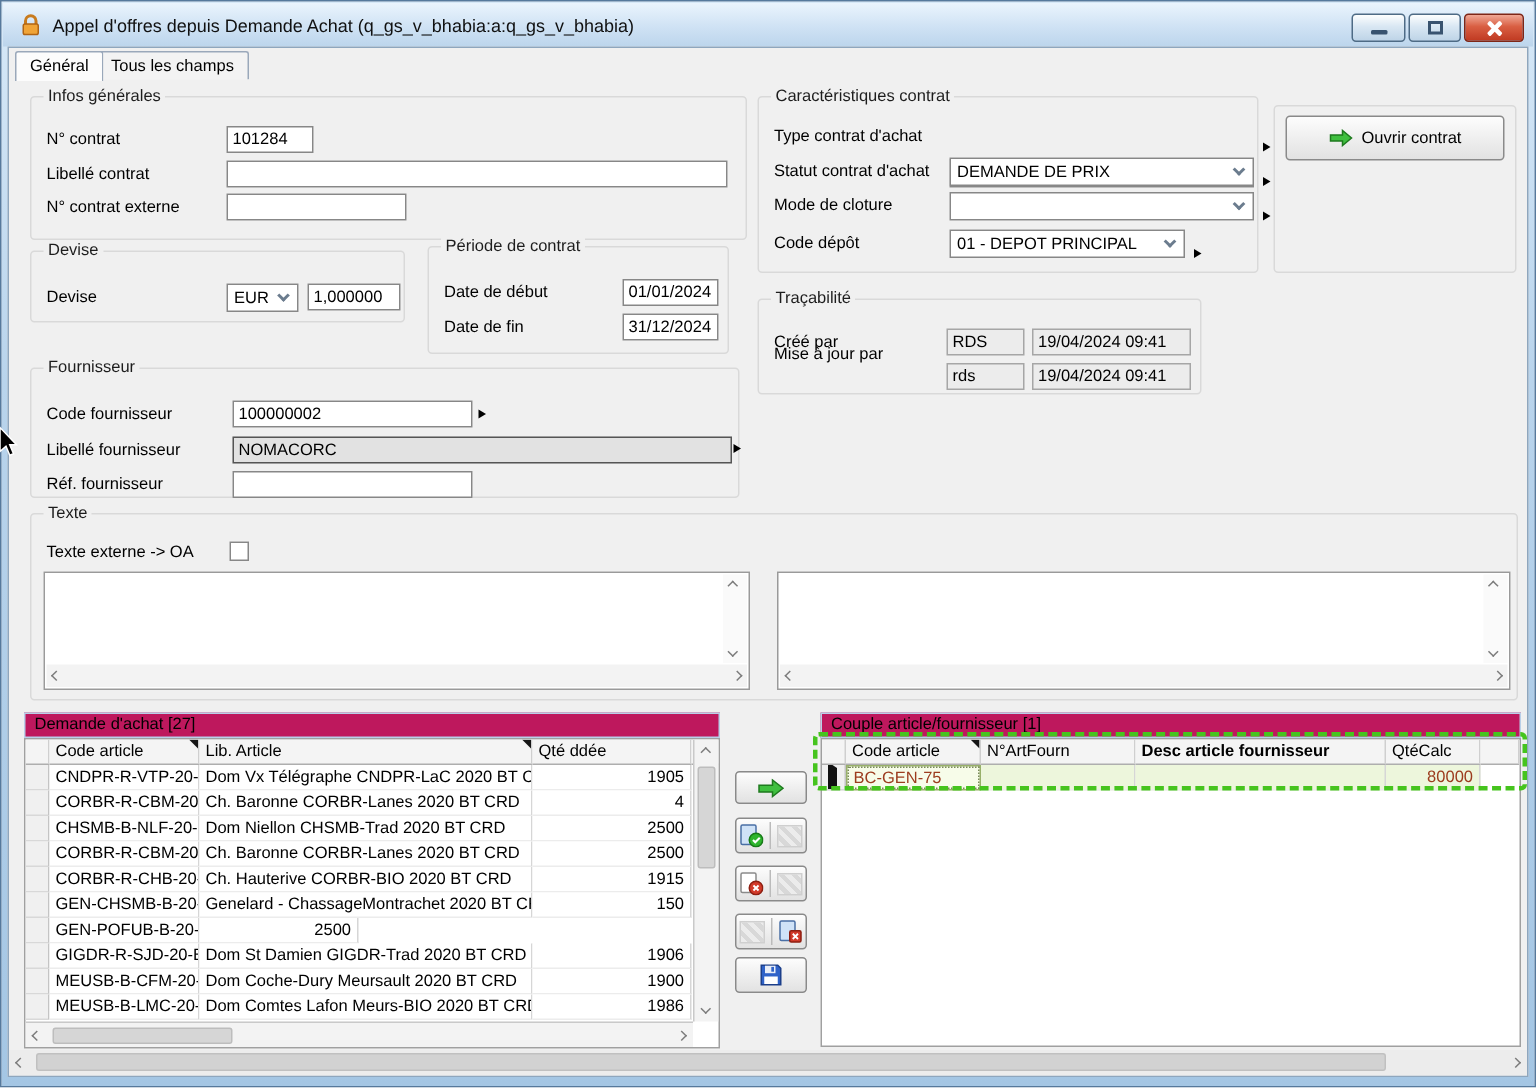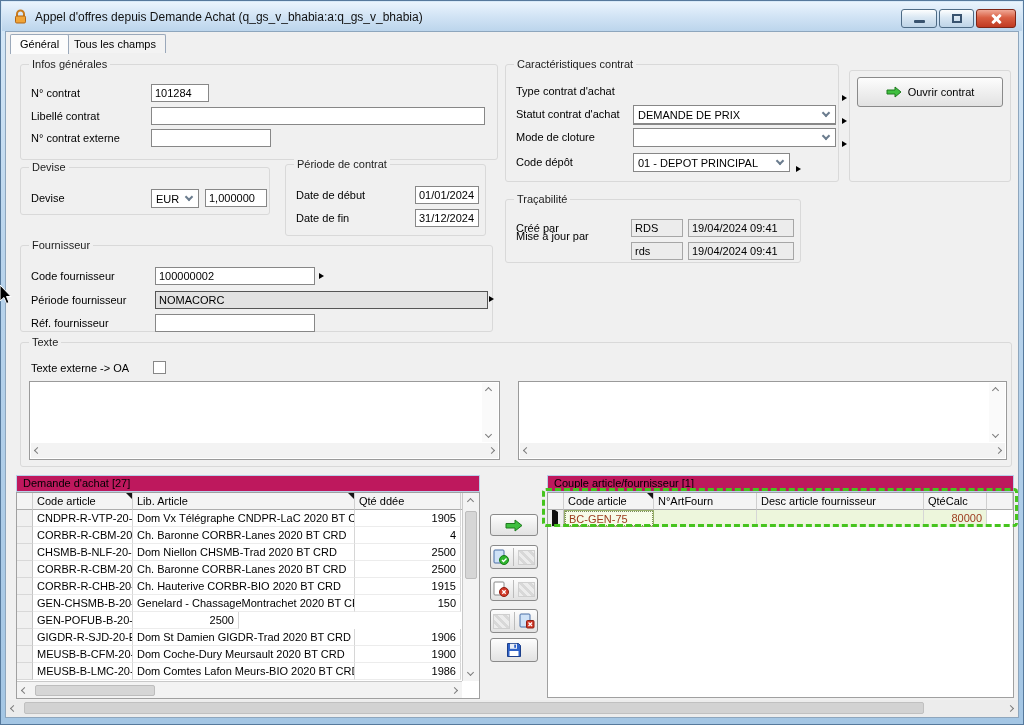--- a/index.html
+++ b/index.html
@@ -198,21 +198,21 @@
       <span class="lbl" style="left:10px;top:30px;text-align:right;">Mise à jour par</span>
       <input class="inp ro" style="left: 125px; top: 42px; width: 52px;" readonly="" value="rds">
       <input class="inp ro" style="left: 182px; top: 42px; width: 106px;" readonly="" value="19/04/2024 09:41">
     </div>
 
     <div class="group" style="left:14px;top:213px;width:473px;height:87px;padding-left:27px;">
       <span class="gtitle">Fournisseur</span>
       <span class="lbl" style="left:10px;top:24px;">Code fournisseur</span>
       <input class="inp" style="left: 134px; top: 21px; width: 160px;" value="100000002">
       <span class="drill" style="left:298px;top:27px;"></span>
-      <span class="lbl" style="left:10px;top:48px;">Période fournisseur</span>
+      <span class="lbl" style="left:10px;top:48px;">Libellé fournisseur</span>
       <input class="inp ro2" style="left: 134px; top: 45px; width: 333px;" readonly="" value="NOMACORC">
       <span class="lbl" style="left:10px;top:71px;">Réf. fournisseur</span>
       <input class="inp" style="left: 134px; top: 68px; width: 160px;" value="">
     </div>
     <span class="drill" style="left:483px;top:264px;"></span>
 
     <div class="group" style="left:14px;top:310px;width:992px;height:125px;">
       <span class="gtitle">Texte</span>
       <span class="lbl" style="left:10px;top:19px;">Texte externe -&gt; OA</span>
       <span class="chk" style="left:132px;top:18px;"></span>
@@ -364,21 +364,21 @@
         <rect x="3.5" y="9" width="9" height="5" fill="#fff"></rect>
       </svg>
     </button>
 
     <div class="caption" style="left:541px;top:443px;width:467px;"><span>Couple article/fournisseur [1]</span></div>
     <div class="grid" style="left:541px;top:460px;width:467px;height:206px;">
       <div class="ghead">
           <div class="th" style="width: 16px;"></div>
           <div class="th" style="width: 90px;">Code article<span class="mark"></span></div>
           <div class="th" style="width: 103px;">N°ArtFourn</div>
-          <div class="th" style="width: 167px;">Desc article fournisseur</div>
+          <div class="th" style="width: 167px; font-weight: bold;">Desc article fournisseur</div>
           <div class="th" style="width: 63px;">QtéCalc</div>
           <div class="th fill"></div>
         </div>
       <div class="tr couple-row">
         <div class="td rowhead" style="width:16px;"><span class="rowptr"></span></div>
         <div class="td cell-focus" style="width:90px;">BC-GEN-75</div>
         <div class="td" style="width:103px;"></div>
         <div class="td" style="width:167px;"></div>
         <div class="td num" style="width:63px;">80000</div>
       </div>

